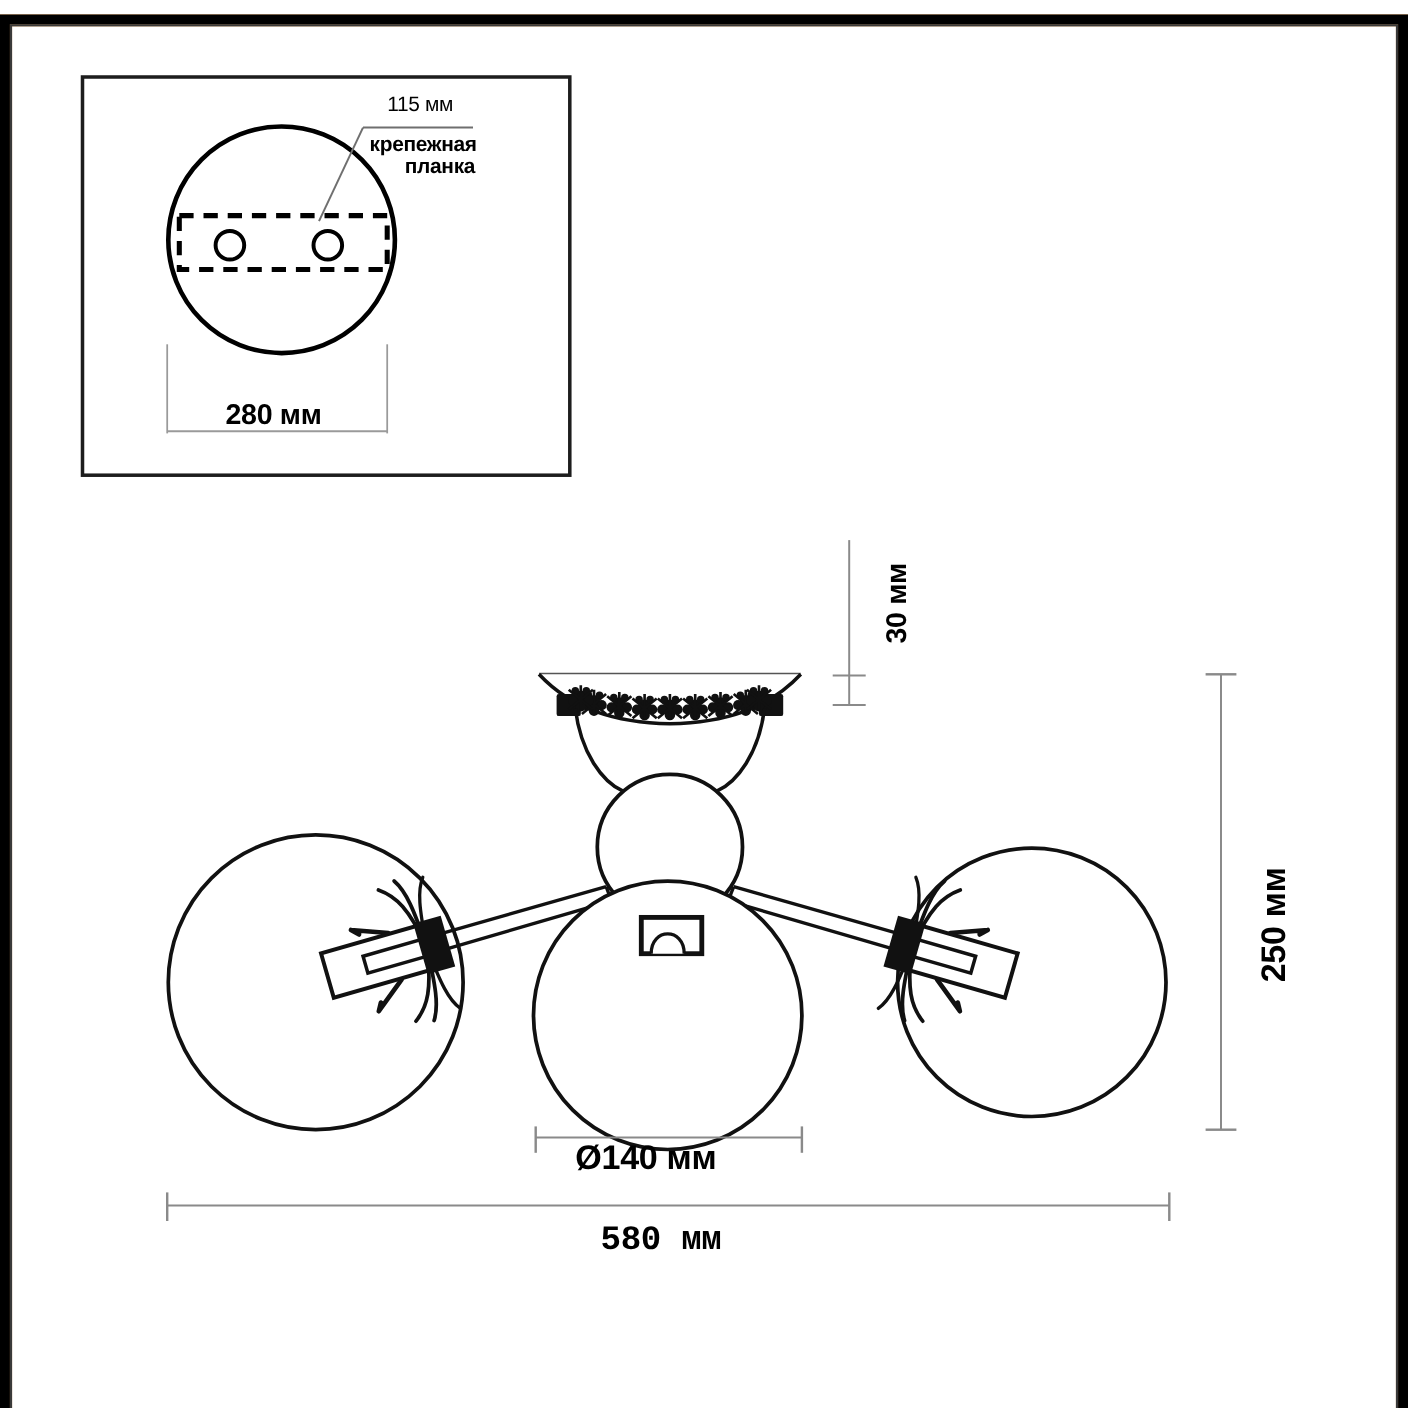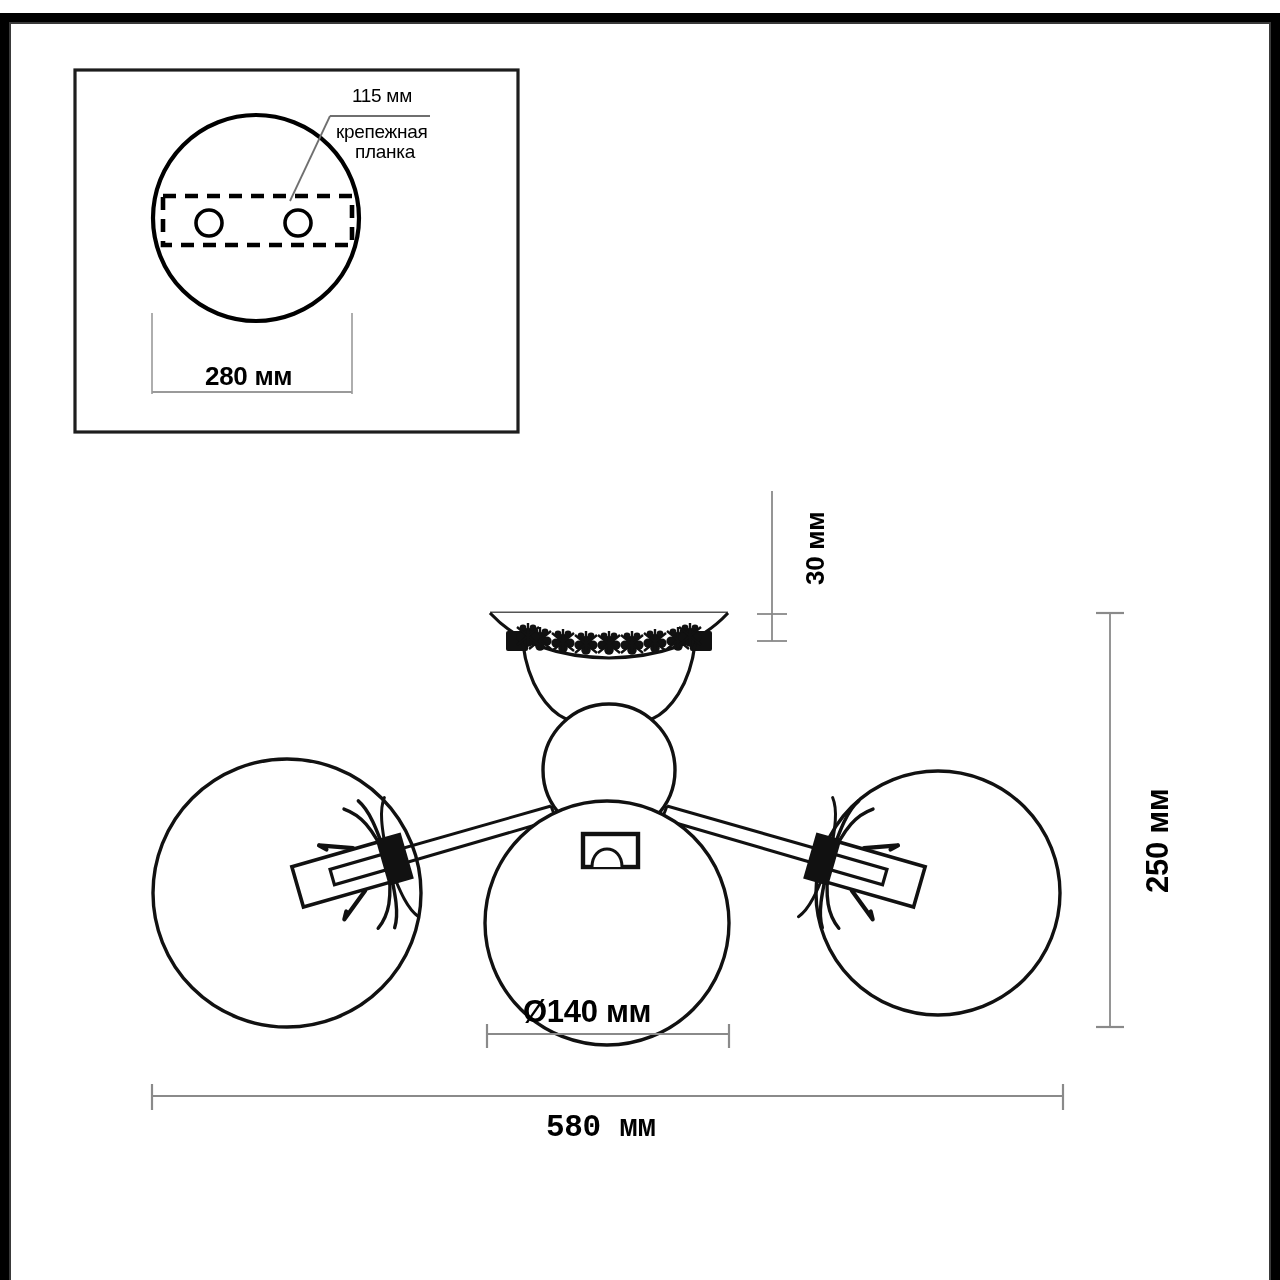--- a/index.html
+++ b/index.html
@@ -55,21 +55,21 @@
   .txt {
     position: absolute;
     font-family: "Liberation Sans", sans-serif;
     color: #000000;
     white-space: nowrap;
     font-weight: bold;
     letter-spacing: -0.3px;
   }
   .txt-label-lead {
     font-size: 19px;
-    font-weight: normal;
+    font-weight: bold;
   }
   .txt-dim-small {
     font-size: 19px;
     font-weight: normal;
   }
   .txt-dim-med {
     font-size: 26px;
     font-weight: bold;
   }
   .txt-dim-large {
@@ -209,27 +209,27 @@
 
       <path d="M 152 1083 L 1063 1083" stroke="#8a8a8a" stroke-width="1.8" fill="none"></path>
       <path d="M 152 1071 L 152 1097" stroke="#8a8a8a" stroke-width="2.2" fill="none"></path>
       <path d="M 1063 1071 L 1063 1097" stroke="#8a8a8a" stroke-width="2.2" fill="none"></path>
     </g>
   </svg>
 
   <div class="txt txt-dim-small" style="left:352px; top:72px;">115 мм</div>
 
   <div class="txt txt-label-lead" style="left:336px; top:108px;">крепежная</div>
-  <div class="txt txt-label-lead" style="left:355px; top:128px;">планка</div>
+  <div class="txt txt-label-lead" style="left:368px; top:128px;">планка</div>
 
   <div class="txt txt-dim-med" style="left:205px; top:348px;">280 мм</div>
 
   <div class="txt txt-dim-med rot90" style="left:800px; top:572px;">30 мм</div>
 
   <div class="txt txt-dim-large rot90" style="left:1140px; top:880px;">250 мм</div>
 
-  <div class="txt txt-dim-large" style="left:523px; top:981px;">Ø140 мм</div>
+  <div class="txt txt-dim-large" style="left:523px; top:1022px;">Ø140 мм</div>
 
   <div class="txt txt-dim-large" style="left:546px; top:1097px;font-family:Liberation Mono, monospace;">580 мм</div>
 
   <div id="inner-frame"></div>
   <div id="outer-frame"></div>
 </div>
 
 </body></html>

